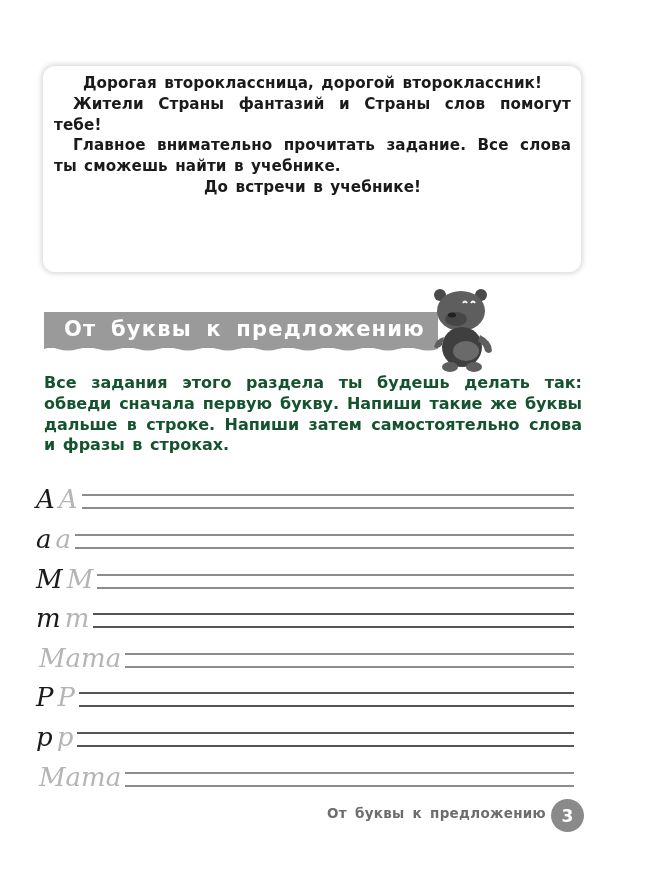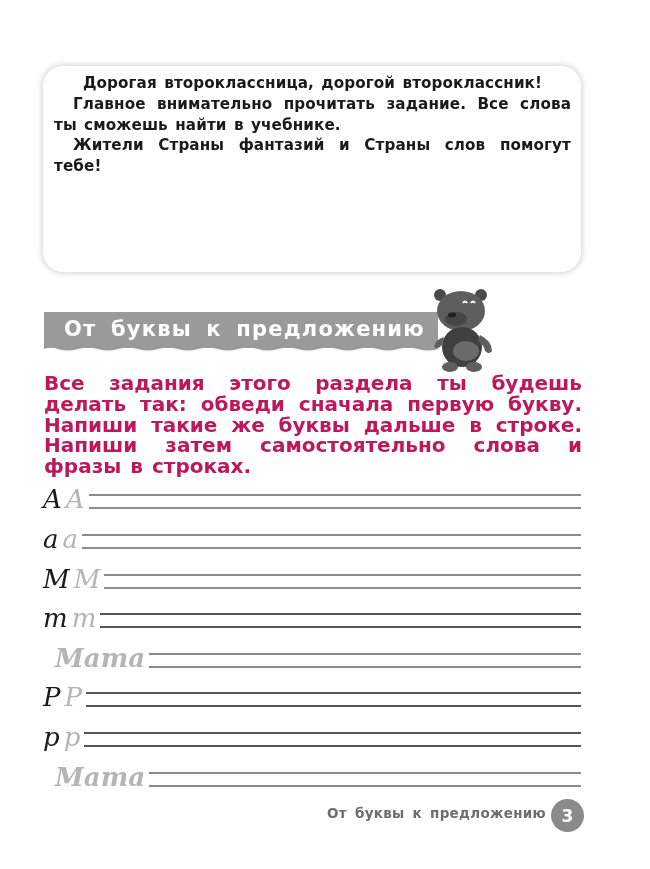--- a/index.html
+++ b/index.html
@@ -1,62 +1,63 @@
 <!DOCTYPE html>
 <html><head>
 <meta charset="utf-8">
 <style>
   html, body { margin:0; padding:0; }
   body { width:650px; height:869px; background:#ffffff; position:relative; overflow:hidden;
          font-family:"DejaVu Sans", sans-serif; color:#1a1a1a; }
   .intro-box { position:absolute; left:43px; top:66px; width:538px; height:206px;
-               background:#fff; border-radius:20px;
+               background:#fff; border-radius:12px;
                box-shadow: 0 0 5px 2px rgba(0,0,0,0.14); box-sizing:border-box;
                padding:7px 10px 0 11px; }
   .intro-box p { margin:0; font-size:15.2px; font-weight:bold; line-height:20.8px;
                  text-align:justify; letter-spacing:0.1px; word-spacing:2px; color:#1a1a1a; }
   .intro-box p.center { text-align:center; }
   .intro-box p.indent { text-indent:19px; }
 
   .section-banner { position:absolute; left:44px; top:312px; width:394px; height:36px;
                     background:#9a9a9a; }
   .section-banner .wave { position:absolute; left:0; bottom:-4px; width:394px; height:6px; }
   .section-banner .label { position:absolute; left:20px; top:5px; font-size:21px; font-weight:bold;
                            color:#ffffff; letter-spacing:1.2px; word-spacing:6px;
                            font-family:"DejaVu Sans", sans-serif; }
   .bear { position:absolute; left:428px; top:285px; width:70px; height:88px; }
 
   .instructions { position:absolute; left:44px; top:373px; width:538px; }
-  .instructions p { margin:0; font-size:20px; font-weight:bold; line-height:20.8px;
-                    text-align:justify; word-spacing:2px; color:#be185d; }
+  .instructions p { margin:0; font-size:16px; font-weight:bold; line-height:20.8px;
+                    text-align:justify; word-spacing:2px; color:#14532d; }
 
-  .row { position:absolute; left:43px; width:538px; height:20px; }
+  .row { position:absolute; left:36px; width:538px; height:20px; }
   .row .line { position:absolute; left:0; right:0; height:2px; background:#8c8c8c; }
   .row .line.top { top:0; }
   .row .line.bottom { top:13px; }
   .row.dark .line { background:#555; }
   .row .sample { position:absolute; left:0; bottom:8px; font-family:"DejaVu Serif", serif;
                  font-style:italic; font-size:26px; line-height:26px; background:#fff; padding-right:4px; white-space:nowrap; }
   .row .sample .solid { color:#1a1a1a; }
   .row .sample .trace { color:#b5b5b5; margin-left:4px; }
-  .row .sample.word .trace { margin-left:12px;font-weight:bold; }
+  .row .sample.word .trace { margin-left:3px; }
 
   .footer-title { position:absolute; left:327px; top:805px; font-size:13.5px; font-weight:bold;
                   color:#6d6d6d; letter-spacing:0.3px; word-spacing:3px; }
   .page-num { position:absolute; left:551px; top:799px; width:33px; height:33px; border-radius:50%;
               background:#8a8a8a; color:#fff; font-weight:bold; font-size:17px;
               display:flex; align-items:center; justify-content:center; }
 </style>
 </head>
 <body>
 
 <div class="intro-box">
   <p class="center">Дорогая второклассница, дорогой второклассник!</p>
+  <p class="indent">Жители Страны фантазий и Страны слов помогут тебе!</p>
   <p class="indent">Главное внимательно прочитать задание. Все слова ты сможешь найти в учебнике.</p>
-  <p class="indent">Жители Страны фантазий и Страны слов помогут тебе!</p>
+  <p class="center">До встречи в учебнике!</p>
 </div>
 
 <div class="section-banner">
   <span class="label">От буквы к предложению</span>
   <svg class="wave" viewBox="0 0 394 6" preserveAspectRatio="none">
     <path d="M0 0 L394 0 L394 3 Q384 6 374 3 Q364 0 354 3 Q344 6 334 3 Q324 0 314 3 Q304 6 294 3 Q284 0 274 3 Q264 6 254 3 Q244 0 234 3 Q224 6 214 3 Q204 0 194 3 Q184 6 174 3 Q164 0 154 3 Q144 6 134 3 Q124 0 114 3 Q104 6 94 3 Q84 0 74 3 Q64 6 54 3 Q44 0 34 3 Q24 6 14 3 Q7 0 0 3 Z" fill="#9a9a9a"></path>
   </svg>
 </div>
 
 <svg class="bear" viewBox="0 0 70 88">

